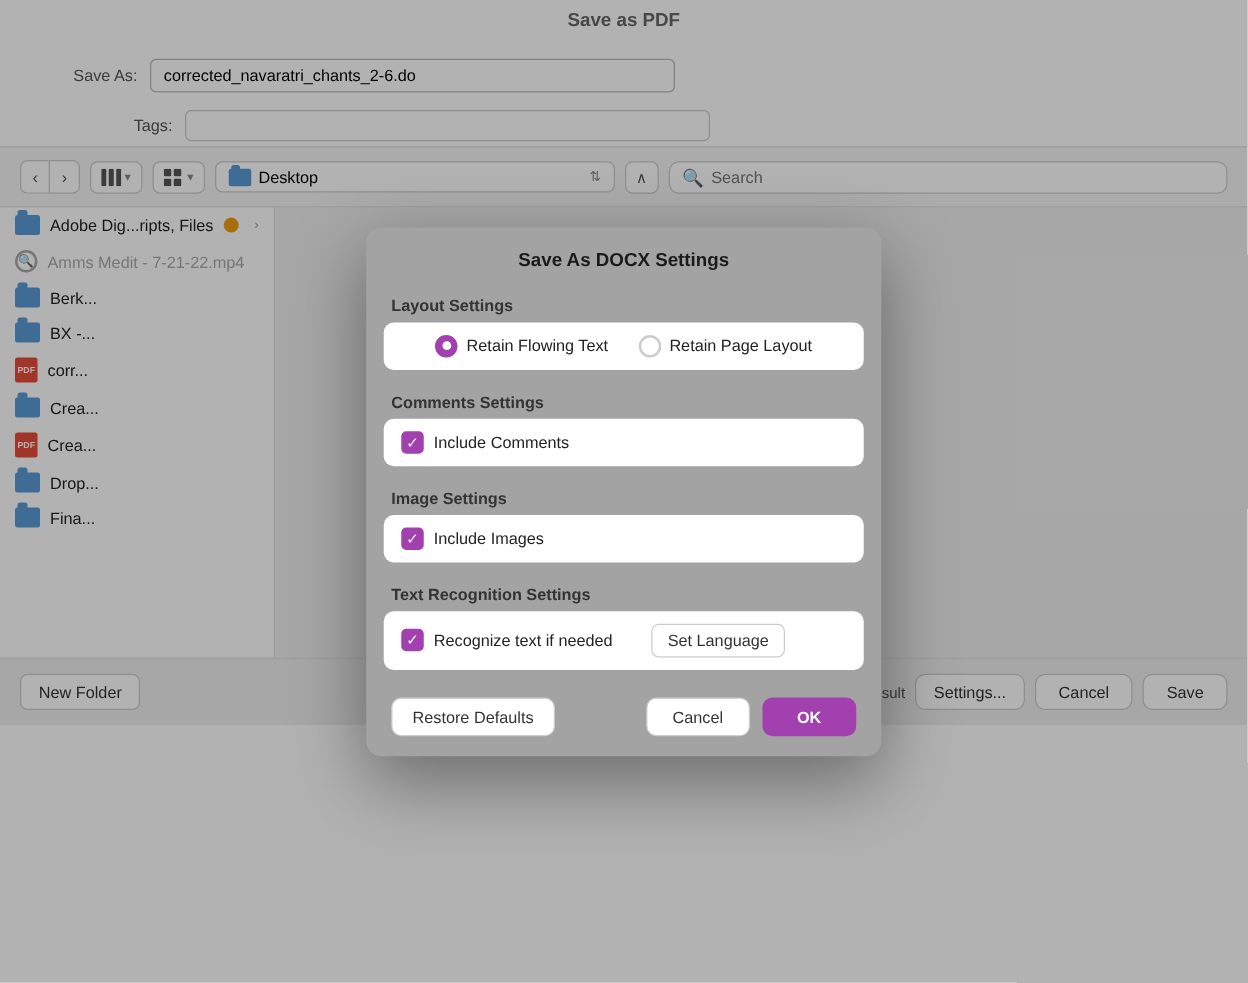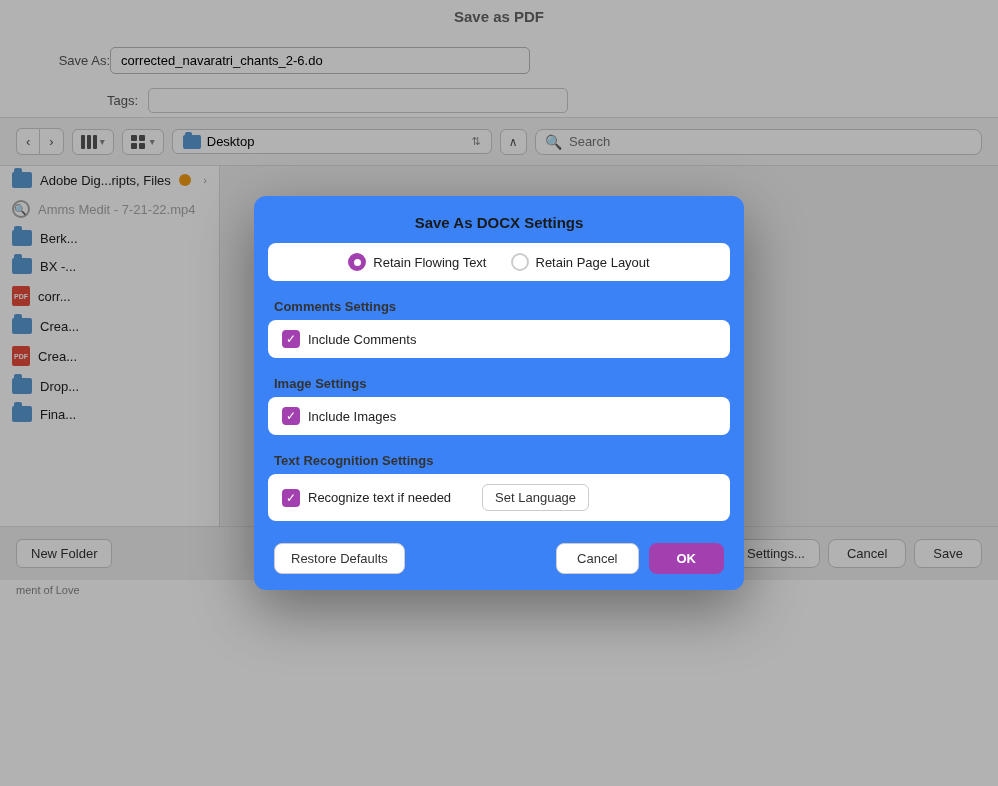--- a/index.html
+++ b/index.html
@@ -27,20 +27,21 @@
       font-weight: 600;
       color: #666;
       padding-top: 8px;
       padding-bottom: 12px;
     }
 
     .save-as-row {
       display: flex;
       align-items: center;
       padding: 10px 30px;
+      gap: 10px;
     }
     .save-as-label {
       font-size: 13px;
       color: #555;
       text-align: right;
       width: 80px;
       flex-shrink: 0;
     }
     .save-as-input {
       flex: 1;
@@ -329,23 +330,23 @@
       width: 998px;
       height: 786px;
       background: rgba(0,0,0,0.3);
       display: flex;
       align-items: center;
       justify-content: center;
       z-index: 100;
     }
 
     .modal {
-      background: #3b82f6;
+      background: #a3a3a3;
       border-radius: 12px;
-      width: 490px;
+      width: 412px;
       box-shadow: 0 20px 60px rgba(0,0,0,0.4);
       overflow: hidden;
     }
 
     .modal-title {
       text-align: center;
       font-size: 15px;
       font-weight: 700;
       color: #1a1a1a;
       padding: 18px 20px 12px;
@@ -582,28 +583,28 @@
 
   <div class="bottom-toolbar">
     <button class="new-folder-btn">New Folder</button>
     <div class="spacer"></div>
     <span class="bottom-label">w Result</span>
     <button class="settings-btn">Settings...</button>
     <button class="cancel-btn">Cancel</button>
     <button class="save-btn">Save</button>
   </div>
 
-  <div class="bottom-text">ment of Love</div>
 </div>
 
 <div class="modal-overlay">
   <div class="modal">
 
     <div class="modal-title">Save As DOCX Settings</div>
 
+    <div class="modal-section-label">Layout Settings</div>
     <div class="modal-section">
       <div class="radio-group">
         <label class="radio-item">
           <div class="radio-circle selected"></div>
           <span>Retain Flowing Text</span>
         </label>
         <label class="radio-item">
           <div class="radio-circle"></div>
           <span>Retain Page Layout</span>
         </label>

